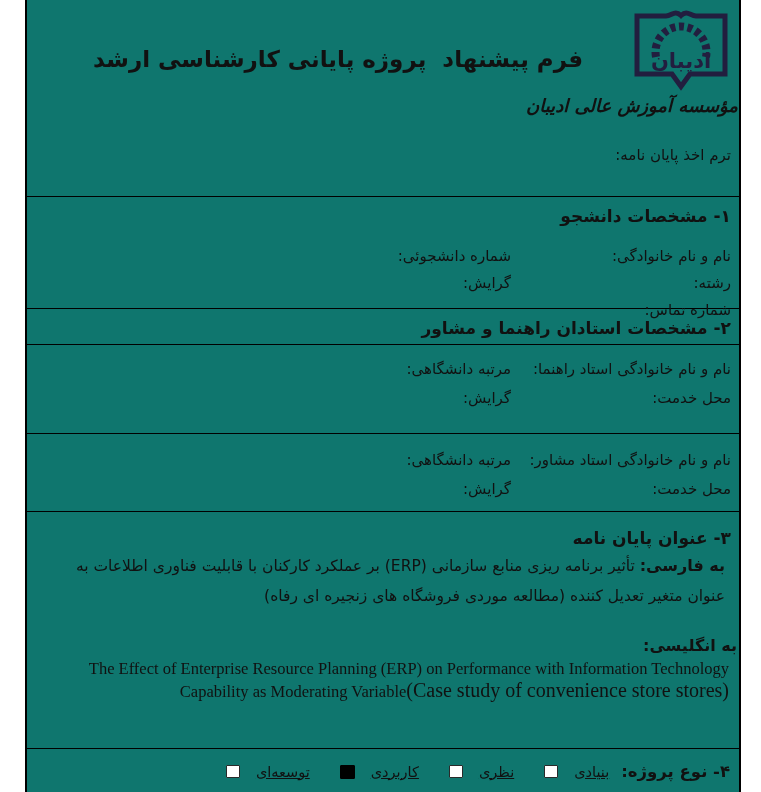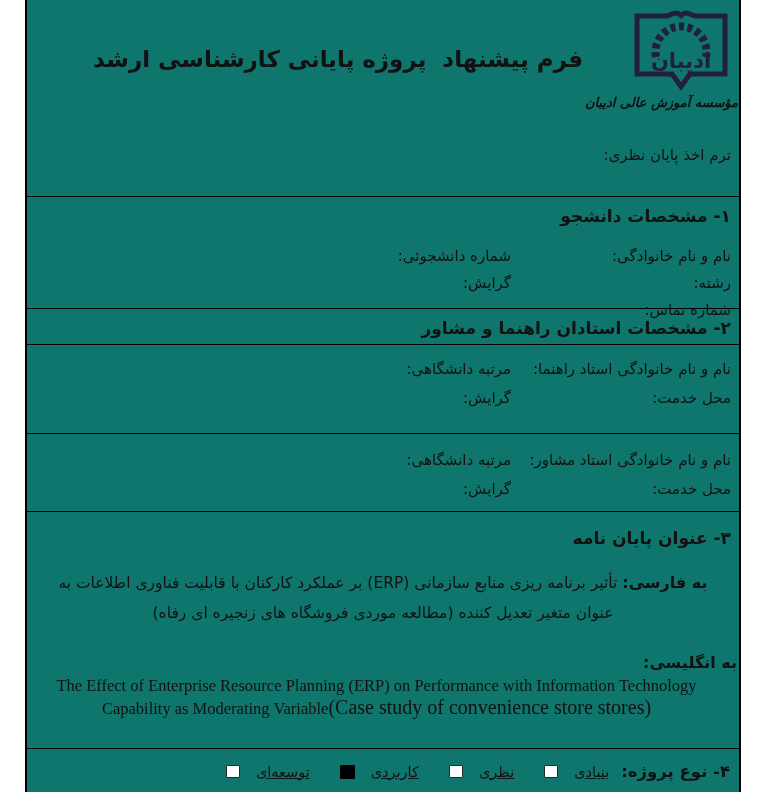--- a/index.html
+++ b/index.html
@@ -12,21 +12,21 @@
   .sec{box-sizing:border-box;border-bottom:1px solid #000;position:relative;}
   
   .top{height:197px;}
   .title{
     margin:0;padding:46px 120px 0 30px;text-align:center;
     font-size:23px;font-weight:bold;direction:rtl;white-space:pre-wrap;
   }
   .logo{position:absolute;top:5px;right:1px;width:114px;text-align:center;}
   .logo svg{display:block;margin:0 auto;}
   .logo-caption{
-    direction:rtl;font-size:13px;font-style:italic;font-weight:bold;
+    direction:rtl;font-size:18px;font-style:italic;font-weight:bold;
     margin-top:2px;letter-spacing:-0.5px;white-space:nowrap;
   }
   .date-row{
     position:absolute;top:146px;left:0;right:0;direction:rtl;
     display:grid;grid-template-columns:282px 1fr;
     font-size:15px;padding:0 8px;
   }
   
   .sec-heading{
     direction:rtl;font-weight:bold;font-size:17px;
@@ -41,31 +41,31 @@
   .s1 .sec-heading{margin-bottom:14px;}
   
   .s2h{height:36px;padding-top:6px;}
   .adv1{height:89px;padding-top:10px;}
   .adv2{height:78px;padding-top:12px;}
   .adv1 .frow,.adv2 .frow{line-height:29px;}
   
   .s3{height:237px;}
   .s3 .sec-heading{padding-top:13px;}
   .fa-title{
-    direction:rtl;text-align:center;font-size:15.5px;line-height:30px;
-    margin-top:17px;padding:0 14px;
+    direction:rtl;font-size:15.5px;line-height:30px;
+    padding:0 14px;
   }
   .fa-title b{font-size:16px;}
   .en-label{
     direction:rtl;font-weight:bold;font-size:16px;
     padding:0 2px;margin-top:25px;
   }
   .en-title{
-    direction:ltr;text-align:center;font-family:"Liberation Serif",serif;
-    font-size:16.5px;line-height:21.5px;padding:3px 19px 0 6px;
+    direction:ltr;text-align:right;font-family:"Liberation Serif",serif;
+    font-size:16.5px;line-height:21.5px;padding:3px 10px 0 6px;
   }
   .en-title .big{font-size:20px;}
   
   .s4{height:44px;border-bottom:none;padding-top:13px;}
   .s4-inner{direction:rtl;display:flex;align-items:center;padding:0 9px;}
   .s4-heading{font-weight:bold;font-size:16.5px;margin-left:12px;white-space:nowrap;}
   .opt{display:flex;align-items:center;direction:rtl;}
   .opt + .opt{margin-right:30px;}
   .opt .lbl{font-size:14.5px;white-space:nowrap;text-decoration:underline;}
   .box{
@@ -87,21 +87,21 @@
         <g stroke="#221e3f" fill="none">
           <path d="M8 11 H37 C43 11 45.5 4.5 52 10.5 C58.5 4.5 61 11 67 11 H96 V69 H61 L52 81.5 L43 69 H8 Z" stroke-width="5" stroke-linejoin="miter"></path>
           <path d="M27 52 A25.5 25.5 0 1 1 77 52" stroke-width="8" stroke-dasharray="5 3.6"></path>
         </g>
         <text x="52" y="63" text-anchor="middle" font-size="21" font-weight="bold" fill="#221e3f" font-family="DejaVu Sans, sans-serif">ادیبان</text>
       </svg>
       <div class="logo-caption">مؤسسه آموزش عالی ادیبان</div>
     </div>
 
     <div class="date-row">
-      <span>ترم اخذ پایان نظری:</span>
+      <span>ترم اخذ پایان نامه:</span>
     </div>
   </div>
 
   <div class="sec s1">
     <div class="sec-heading">۱- مشخصات دانشجو</div>
     <div class="frow">
       <span>نام و نام خانوادگی:</span>
       <span>شماره دانشجوئی:</span>
     </div>
     <div class="frow">

